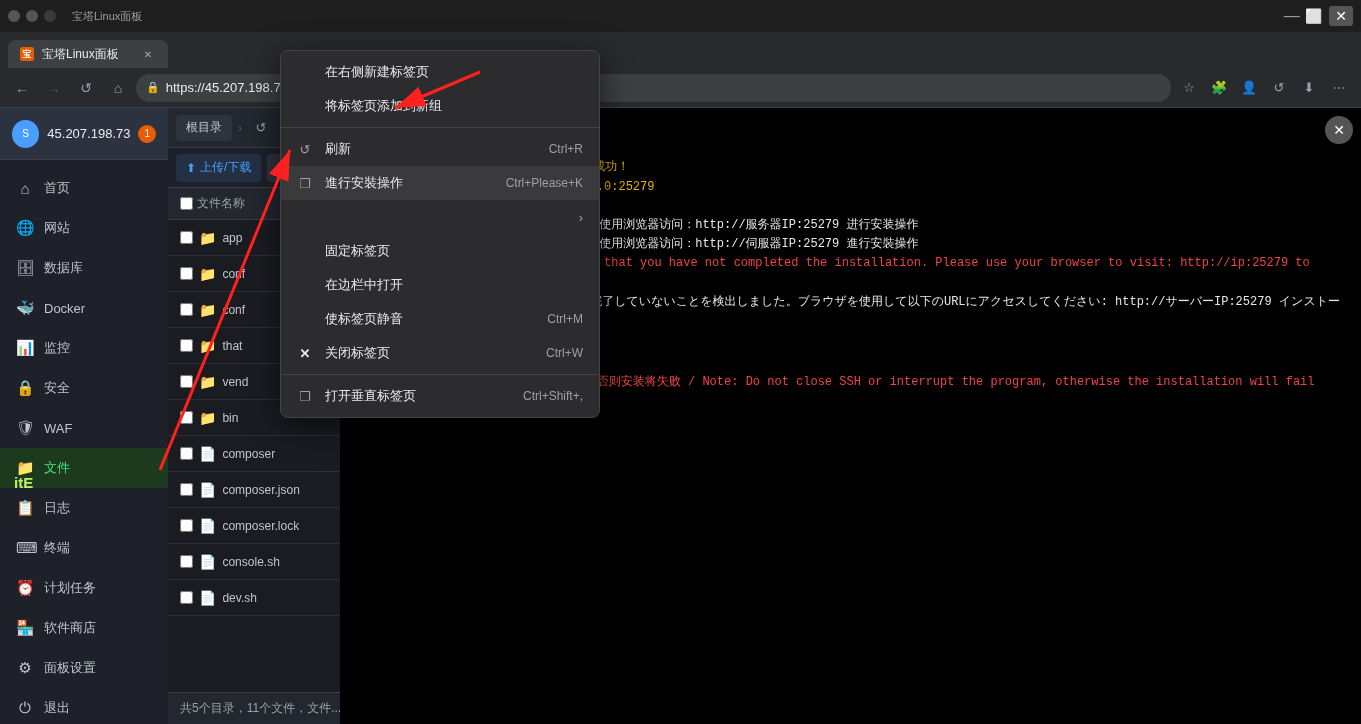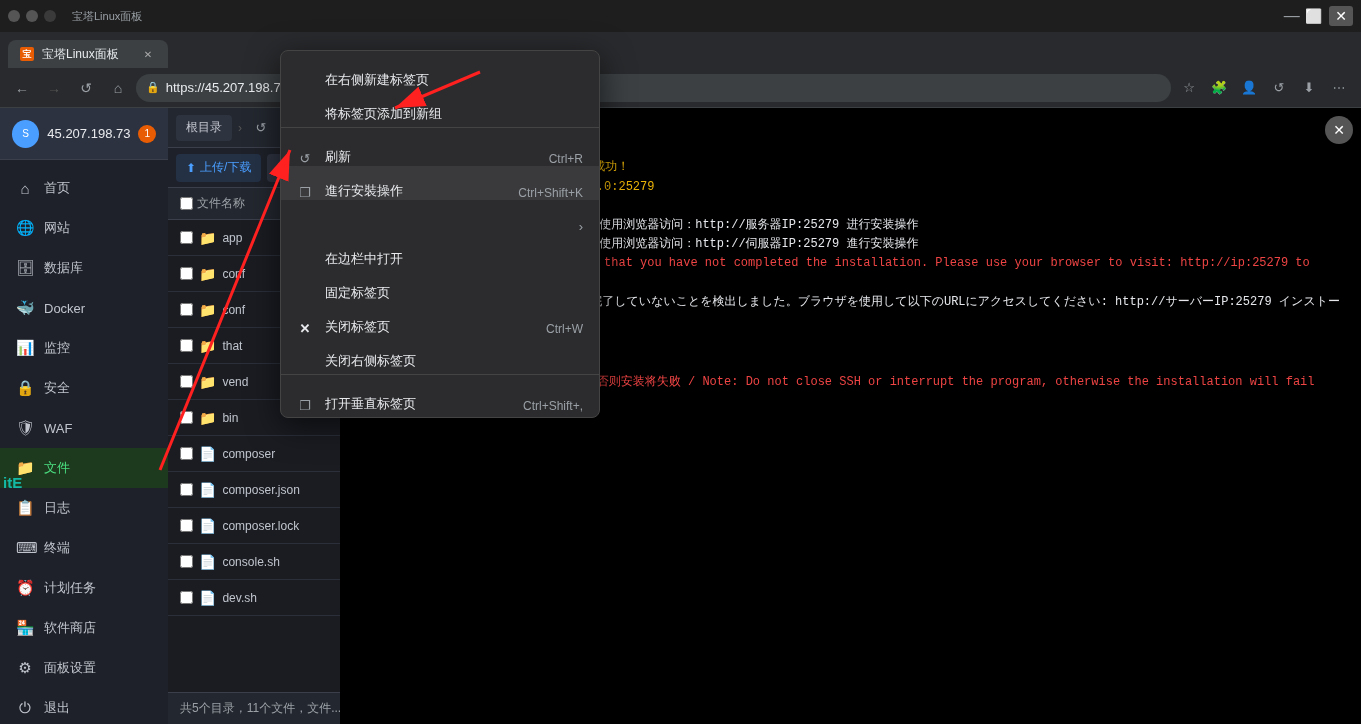--- a/index.html
+++ b/index.html
@@ -344,21 +344,21 @@
       background: #2c2c2e;
       border-radius: 8px;
       box-shadow: 0 8px 32px rgba(0,0,0,0.6);
       z-index: 100;
       padding: 4px 0;
       border: 1px solid #444;
     }
     .cm-item {
       height: 34px;
       display: flex;
-      align-items: flex-end;
+      align-items: center;
       padding: 0 16px;
       gap: 12px;
       cursor: pointer;
       color: #e8eaed;
       font-size: 13px;
       position: relative;
     }
     .cm-item.highlighted { background: #3a3a3c; }
     .cm-separator { height: 1px; background: #444; margin: 4px 0; }
     .cm-icon { width: 16px; color: #9aa0a6; font-size: 13px; text-align:center; }
@@ -372,24 +372,25 @@
       position:absolute;
       top:0;left:0;
       width:100%;height:100%;
       pointer-events:none;
       z-index:200;
     }
 
     
     .red-text {
       position:absolute;
-      color:#14b8a6;
+      color:#bef264;
       font-size:18px;
       font-weight:bold;
       font-family: 'Microsoft YaHei', sans-serif;
+      margin-left: 11px;
     }
 
     .page-wrapper {
       position: relative;
       width: 1361px;
       height: 724px;
       overflow: hidden;
     }
   </style>
 </head>
@@ -696,42 +697,43 @@
     </div>
     <div class="cm-separator"></div>
     <div class="cm-item">
       <span class="cm-icon">↺</span>
       <span class="cm-label">刷新</span>
       <span class="cm-shortcut">Ctrl+R</span>
     </div>
     <div class="cm-item highlighted">
       <span class="cm-icon">❐</span>
       <span class="cm-label">進行安裝操作</span>
-      <span class="cm-shortcut">Ctrl+Shift+K</span>
+      <span class="cm-shortcut">Ctrl+Please+K</span>
     </div>
     <div class="cm-item">
       <span class="cm-icon"></span>
       <span class="cm-arrow">›</span>
     </div>
     <div class="cm-item">
       <span class="cm-icon"></span>
+      <span class="cm-label">固定标签页</span>
+    </div>
+    <div class="cm-item">
+      <span class="cm-icon"></span>
       <span class="cm-label">在边栏中打开</span>
     </div>
     <div class="cm-item">
       <span class="cm-icon"></span>
-      <span class="cm-label">固定标签页</span>
+      <span class="cm-label">使标签页静音</span>
+      <span class="cm-shortcut">Ctrl+M</span>
     </div>
     <div class="cm-item">
       <span class="cm-x cm-icon">✕</span>
       <span class="cm-label">关闭标签页</span>
       <span class="cm-shortcut">Ctrl+W</span>
-    </div>
-    <div class="cm-item">
-      <span class="cm-icon"></span>
-      <span class="cm-label">关闭右侧标签页</span>
     </div>
     <div class="cm-separator"></div>
     <div class="cm-item">
       <span class="cm-icon">❐</span>
       <span class="cm-label">打开垂直标签页</span>
       <span class="cm-shortcut">Ctrl+Shift+,</span>
     </div>
   </div>
 
   <svg class="annotation-layer" xmlns="http://www.w3.org/2000/svg">

